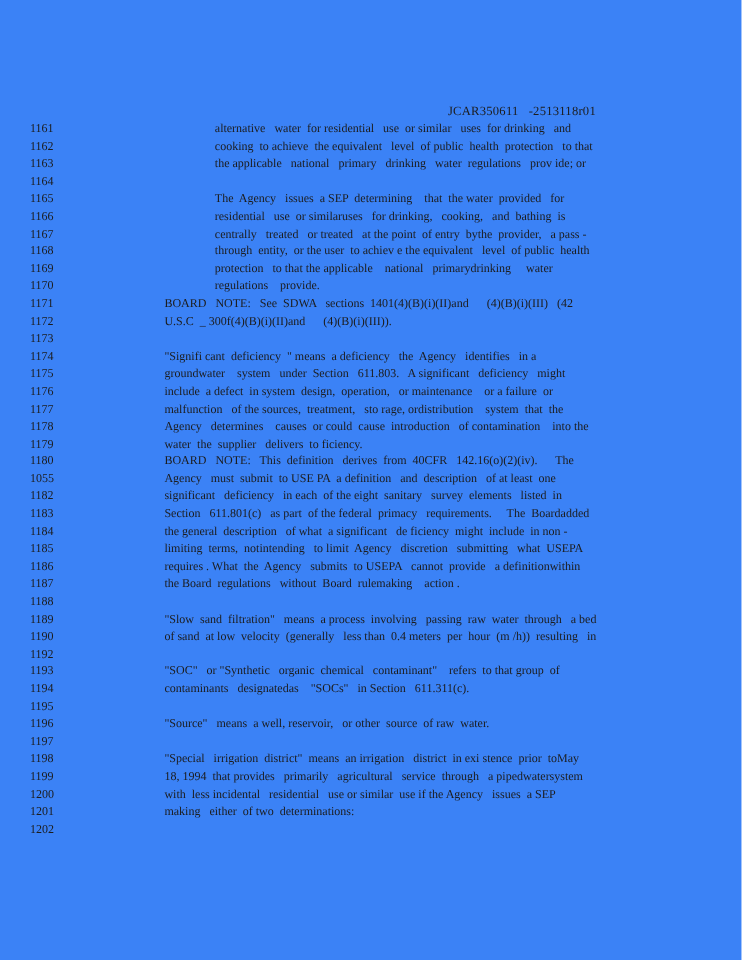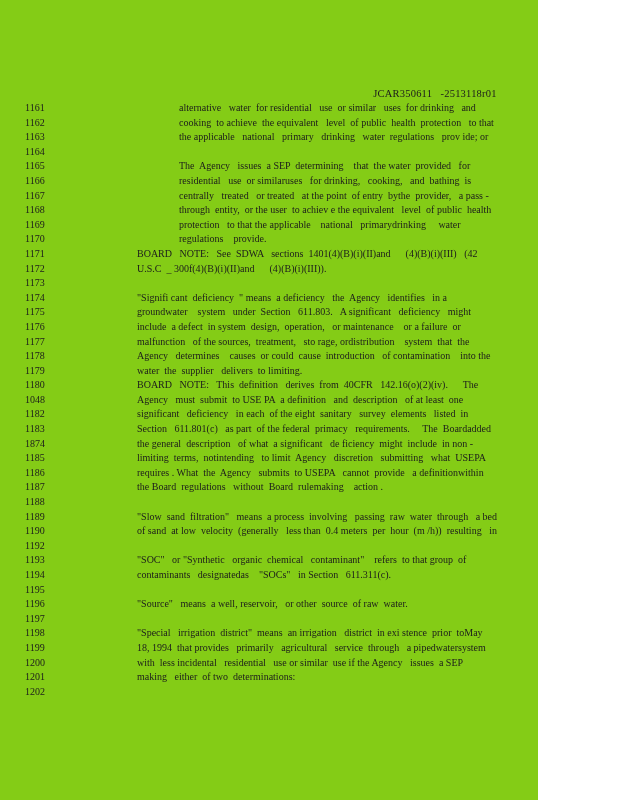--- a/index.html
+++ b/index.html
@@ -2,23 +2,23 @@
 <html><head>
 <meta charset="utf-8">
 <style>
   html, body {
     margin: 0;
     padding: 0;
     background: #ffffff;
   }
   .page {
     position: relative;
-    width: 538px;
+    width: 618px;
     height: 800px;
-    background: #84cc16;
+    background: #3b82f6;
     overflow: hidden;
     font-family: "Liberation Serif", serif;
     color: #1c1c1c;
   }
   .doc-header {
     position: absolute;
     top: 77px;
     left: 362px;
     font-size: 10.5px;
     white-space: pre;
@@ -144,45 +144,45 @@
     <span class="txt i1">malfunction   of the sources,  treatment,   sto rage, ordistribution    system  that  the</span>
   </div>
 
   <div class="line">
     <span class="num">1178</span>
     <span class="txt i1">Agency   determines    causes  or could  cause  introduction   of contamination    into the</span>
   </div>
 
   <div class="line">
     <span class="num">1179</span>
-    <span class="txt i1">water  the  supplier   delivers  to limiting.</span>
+    <span class="txt i1">water  the  supplier   delivers  to ficiency.</span>
   </div>
 
   <div class="line">
     <span class="num">1180</span>
     <span class="txt i1">BOARD   NOTE:   This  definition   derives  from  40CFR   142.16(o)(2)(iv).      The</span>
   </div>
 
   <div class="line">
-    <span class="num">1048</span>
+    <span class="num">1055</span>
     <span class="txt i1">Agency   must  submit  to USE PA  a definition   and  description   of at least  one</span>
   </div>
 
   <div class="line">
     <span class="num">1182</span>
     <span class="txt i1">significant   deficiency   in each  of the eight  sanitary   survey  elements   listed  in</span>
   </div>
 
   <div class="line">
     <span class="num">1183</span>
     <span class="txt i1">Section   611.801(c)   as part  of the federal  primacy   requirements.     The  Boardadded</span>
   </div>
 
   <div class="line">
-    <span class="num">1874</span>
+    <span class="num">1184</span>
     <span class="txt i1">the general  description   of what  a significant   de ficiency  might  include  in non -</span>
   </div>
 
   <div class="line">
     <span class="num">1185</span>
     <span class="txt i1">limiting  terms,  notintending   to limit  Agency   discretion   submitting   what  USEPA</span>
   </div>
 
   <div class="line">
     <span class="num">1186</span>

